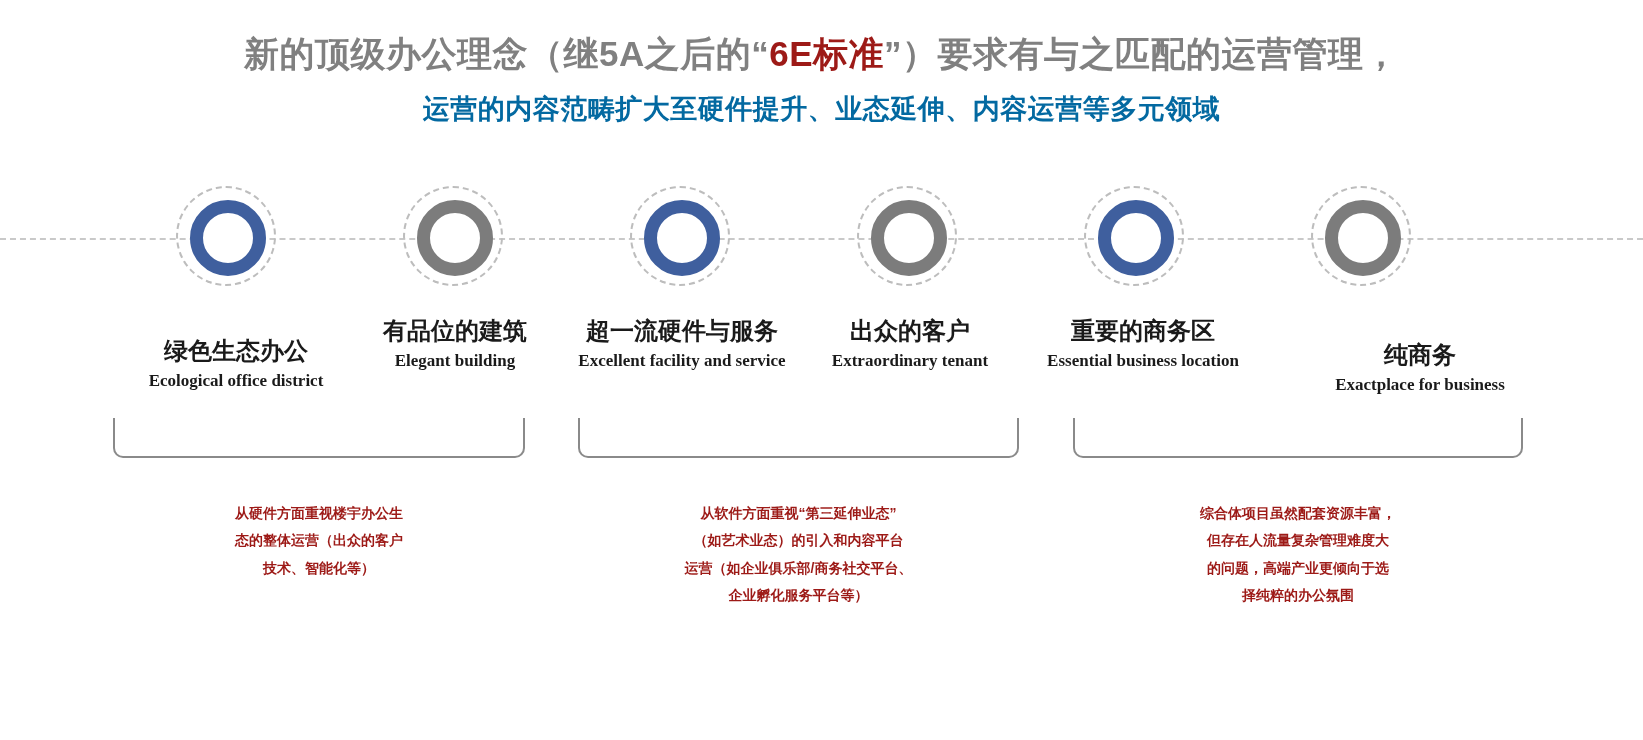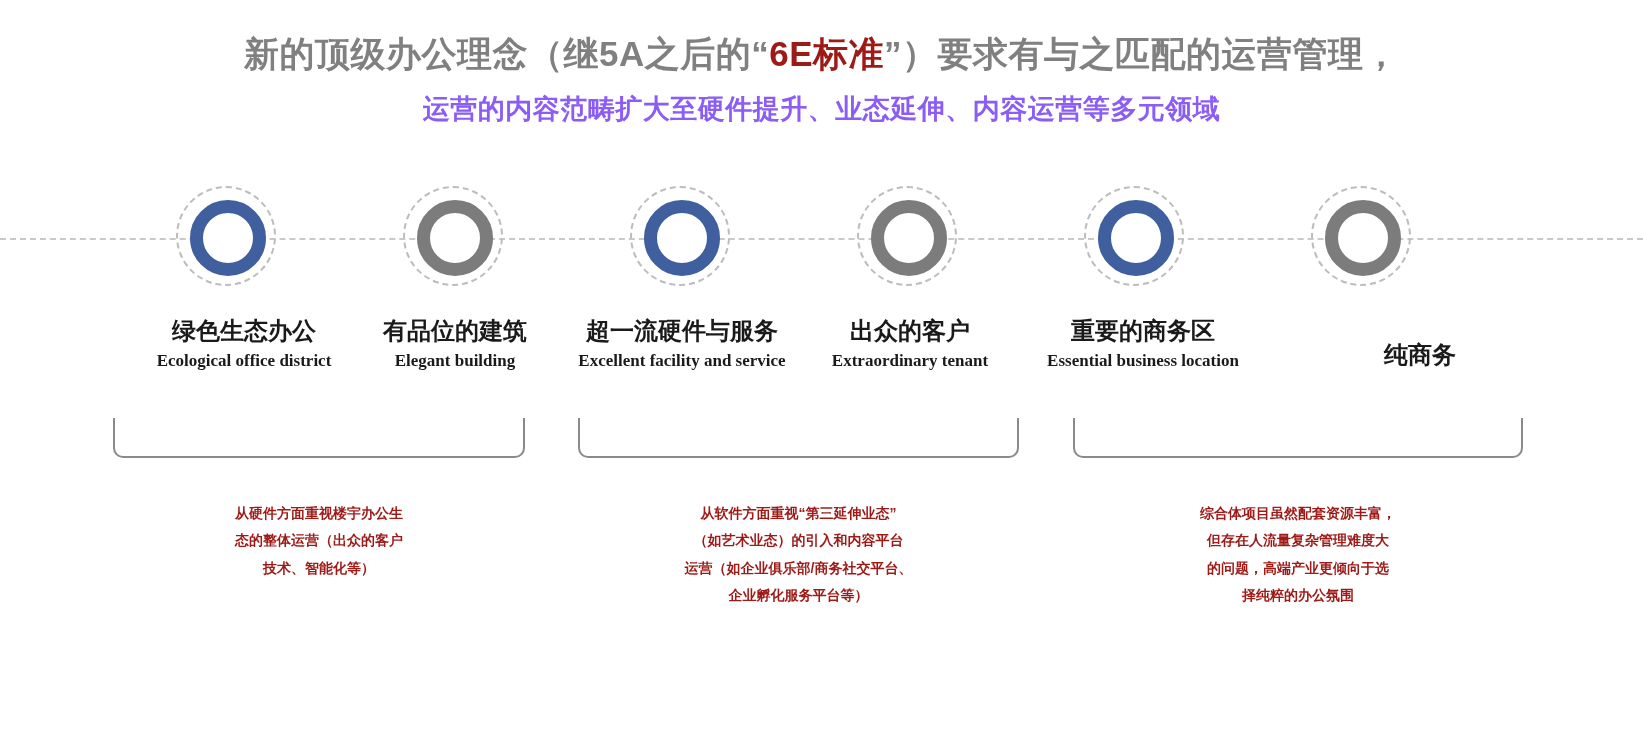--- a/index.html
+++ b/index.html
@@ -29,21 +29,21 @@
     color: #808080;
     letter-spacing: 0.5px;
     line-height: 1.5;
   }
   .title-line1 .hl {
     color: #9d1a17;
   }
   .title-line2 {
     font-size: 27px;
     font-weight: bold;
-    color: #8b5cf6;
+    color: #0369a1;
     letter-spacing: 0.5px;
     line-height: 1.5;
     margin-top: 8px;
   }
 
   
   .timeline-axis {
     position: absolute;
     top: 238px;
     left: 0;
@@ -183,21 +183,21 @@
     <div class="ring-dashed"></div>
     <div class="ring-thick"></div>
   </div>
   <div class="node gray" style="left:1311px;">
     <div class="ring-dashed"></div>
     <div class="ring-thick"></div>
   </div>
 </div>
 
 <div class="labels">
-  <div class="label-item" style="left:104px; width:280px;">
+  <div class="label-item" style="left:96px; width:280px;margin-top:20px;">
     <div class="label-cn">绿色生态办公</div>
     <div class="label-en">Ecological office district</div>
   </div>
   <div class="label-item" style="left:325px; width:260px;">
     <div class="label-cn">有品位的建筑</div>
     <div class="label-en">Elegant building</div>
   </div>
   <div class="label-item" style="left:552px; width:260px;">
     <div class="label-cn">超一流硬件与服务</div>
     <div class="label-en">Excellent facility and service</div>
@@ -205,20 +205,21 @@
   <div class="label-item" style="left:785px; width:250px;">
     <div class="label-cn">出众的客户</div>
     <div class="label-en">Extraordinary tenant</div>
   </div>
   <div class="label-item" style="left:1010px; width:266px;">
     <div class="label-cn">重要的商务区</div>
     <div class="label-en">Essential business location</div>
   </div>
   <div class="label-item" style="left:1280px; width:280px;margin-top:24px;">
     <div class="label-cn">纯商务</div>
+    <div class="label-en">Exactplace for business</div>
   </div>
 </div>
 
 <div class="braces">
   <div class="brace" style="left:113px; width:412px;"></div>
   <div class="brace" style="left:578px; width:441px;"></div>
   <div class="brace" style="left:1073px; width:450px;"></div>
 </div>
 
 <div class="descriptions">

